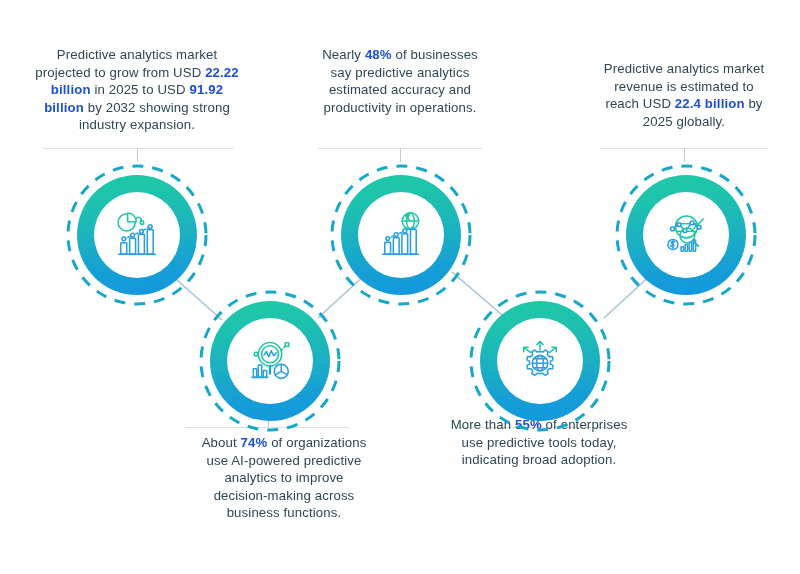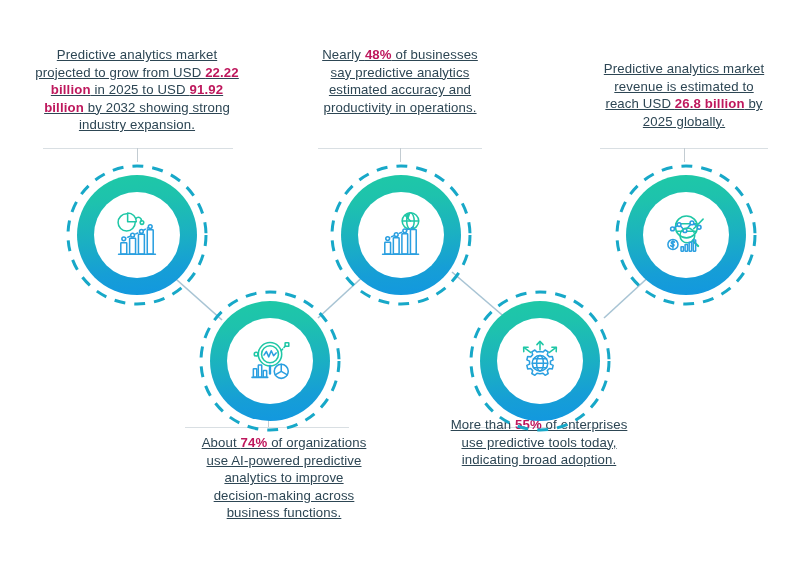--- a/index.html
+++ b/index.html
@@ -30,25 +30,24 @@
   }
 
   
   .textblock {
     position: absolute;
     text-align: center;
     font-size: 13.2px;
     line-height: 17.6px;
     color: #2d4654;
     letter-spacing: 0.01em;
-    text-decoration: underline;
   }
   .textblock b {
     font-weight: bold;
-    color: #be185d;
+    color: #1d4ed8;
   }
   .divider {
     position: absolute;
     height: 1px;
     background: #d9dfe3;
   }
   .tick {
     position: absolute;
     width: 1px;
     background: #c3ccd2;
@@ -111,21 +110,21 @@
   <div class="divider" style="left: 43px; top: 148px; width: 190px; background: rgb(217, 223, 227);"></div>
   <div class="tick" style="left:137px; top:148px; height:14px;"></div>
 
   <div class="textblock" style="left: 320px; top: 46px; width: 160px; color: rgb(45, 70, 84);">
     <span><span>Nearly </span><b>48%</b><span> of businesses say predictive analytics estimated accuracy and productivity in operations.</span></span>
   </div>
   <div class="divider" style="left: 318px; top: 148px; width: 164px; background: rgb(217, 223, 227);"></div>
   <div class="tick" style="left:400px; top:148px; height:14px;"></div>
 
   <div class="textblock" style="left: 596px; top: 60px; width: 176px; color: rgb(45, 70, 84);">
-    <span><span>Predictive analytics market revenue is estimated to reach USD </span><b>26.8 billion</b><span> by 2025 globally.</span></span>
+    <span><span>Predictive analytics market revenue is estimated to reach USD </span><b>22.4 billion</b><span> by 2025 globally.</span></span>
   </div>
   <div class="divider" style="left: 600px; top: 148px; width: 168px; background: rgb(217, 223, 227);"></div>
   <div class="tick" style="left:684px; top:148px; height:14px;"></div>
 
   <div class="divider" style="left: 185px; top: 427px; width: 164px; background: rgb(217, 223, 227);"></div>
   <div class="tick" style="left:268px; top:414px; height:13px;"></div>
   <div class="textblock" style="left: 180px; top: 434px; width: 176px; color: rgb(45, 70, 84); margin-left: 16px;">
     <span><span>About </span><b>74%</b><span> of organizations use AI-powered predictive analytics to improve decision-making across business functions.</span></span>
   </div>
 

